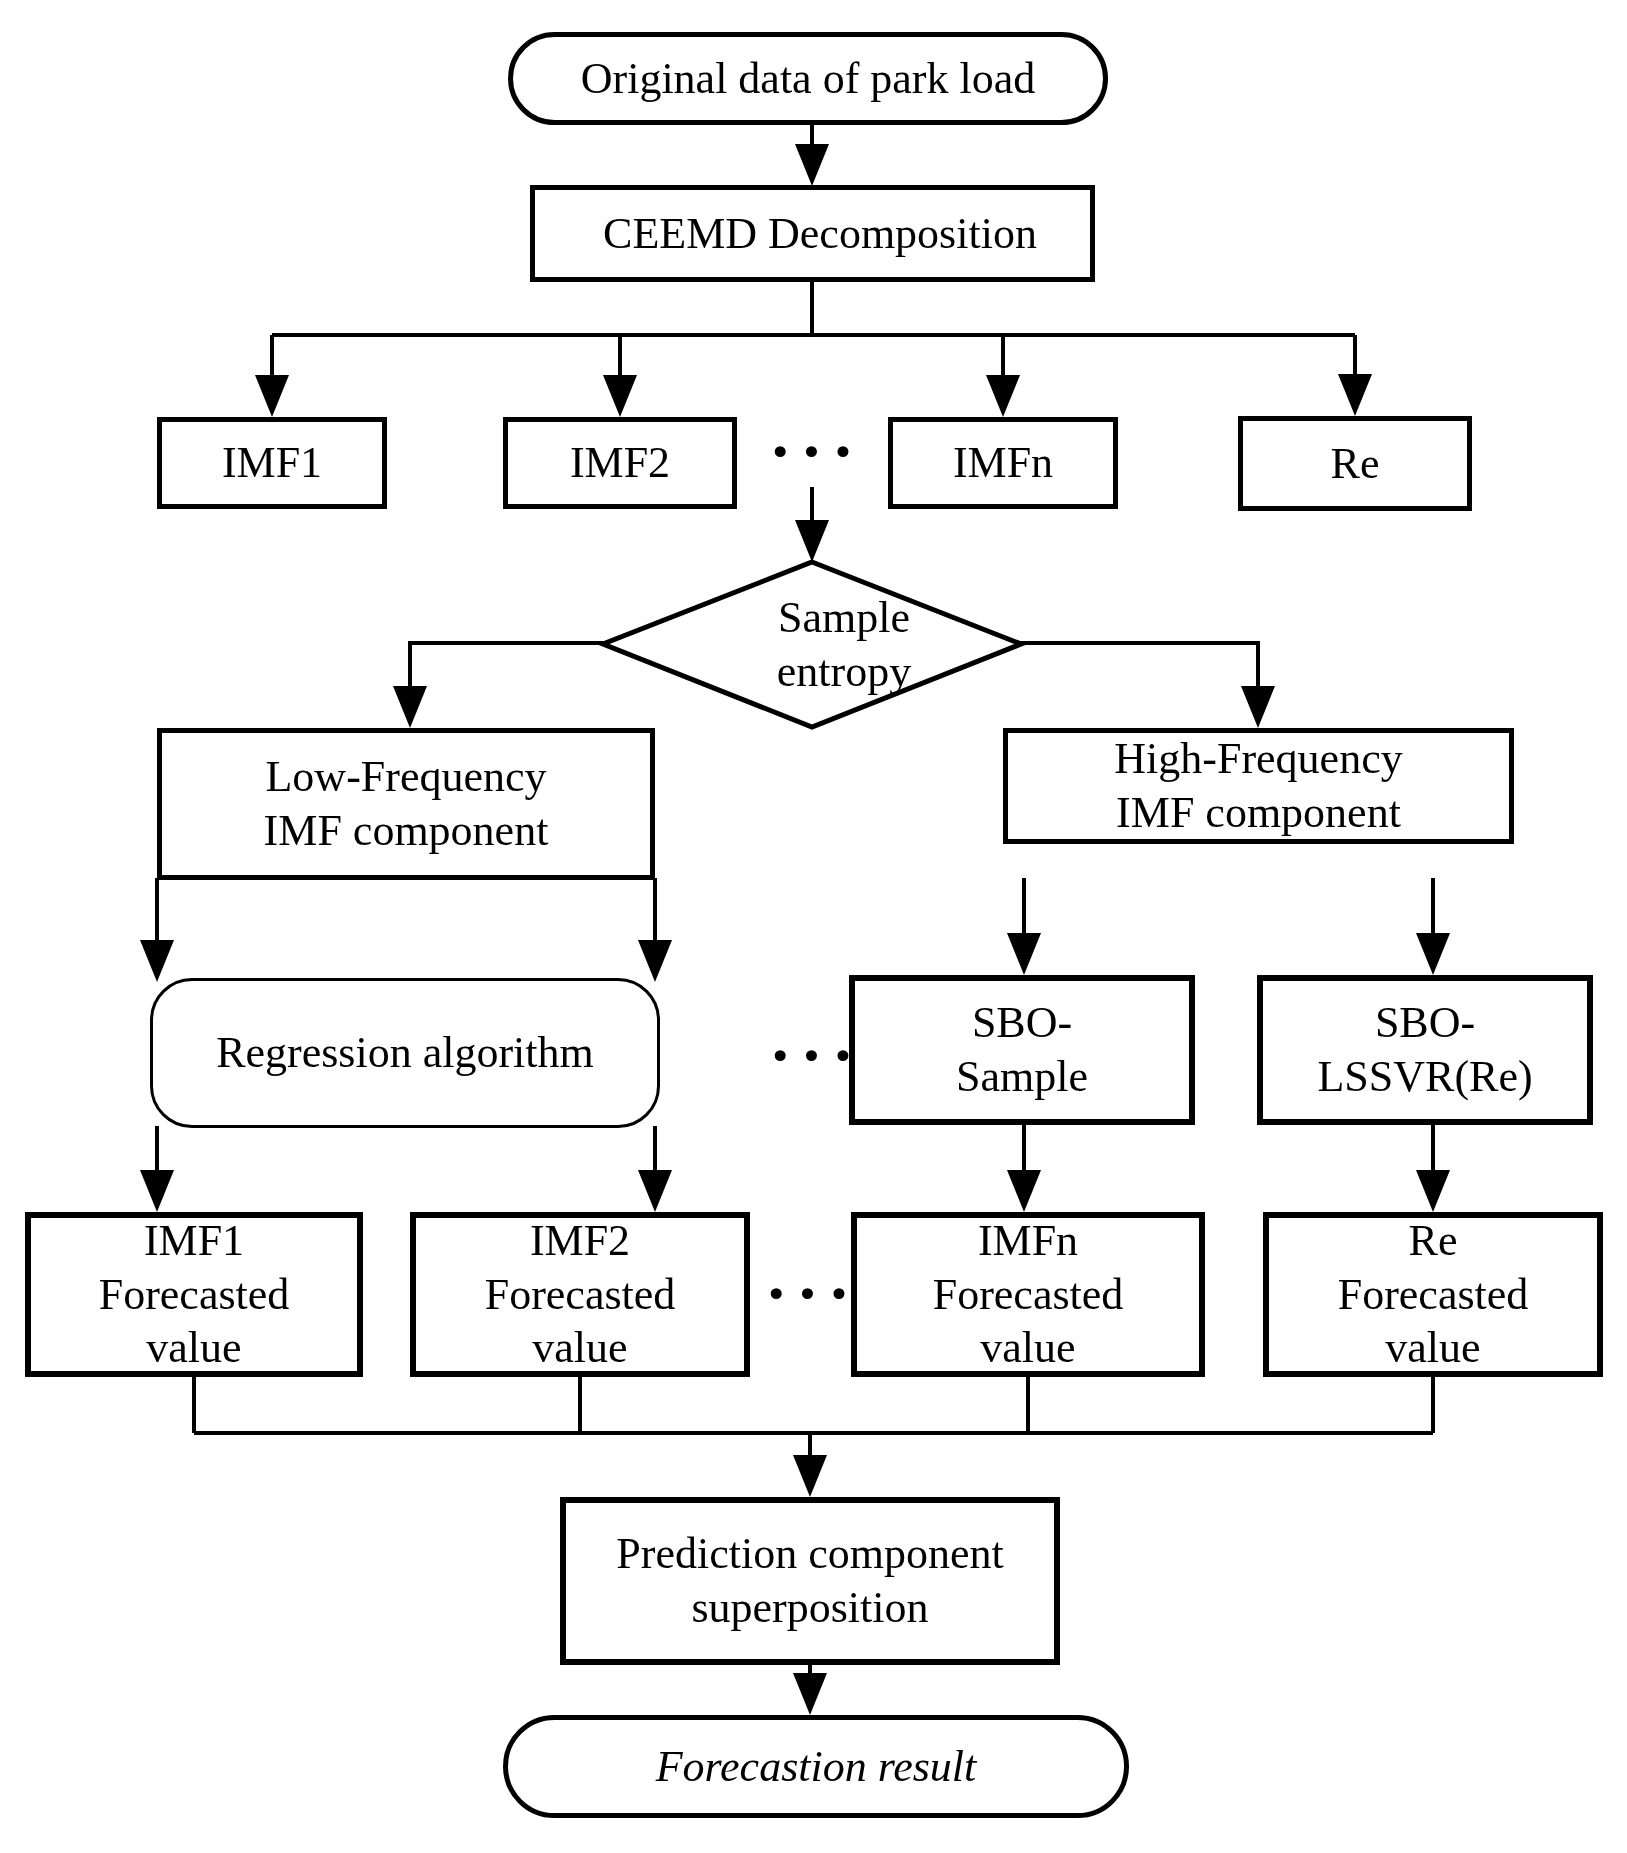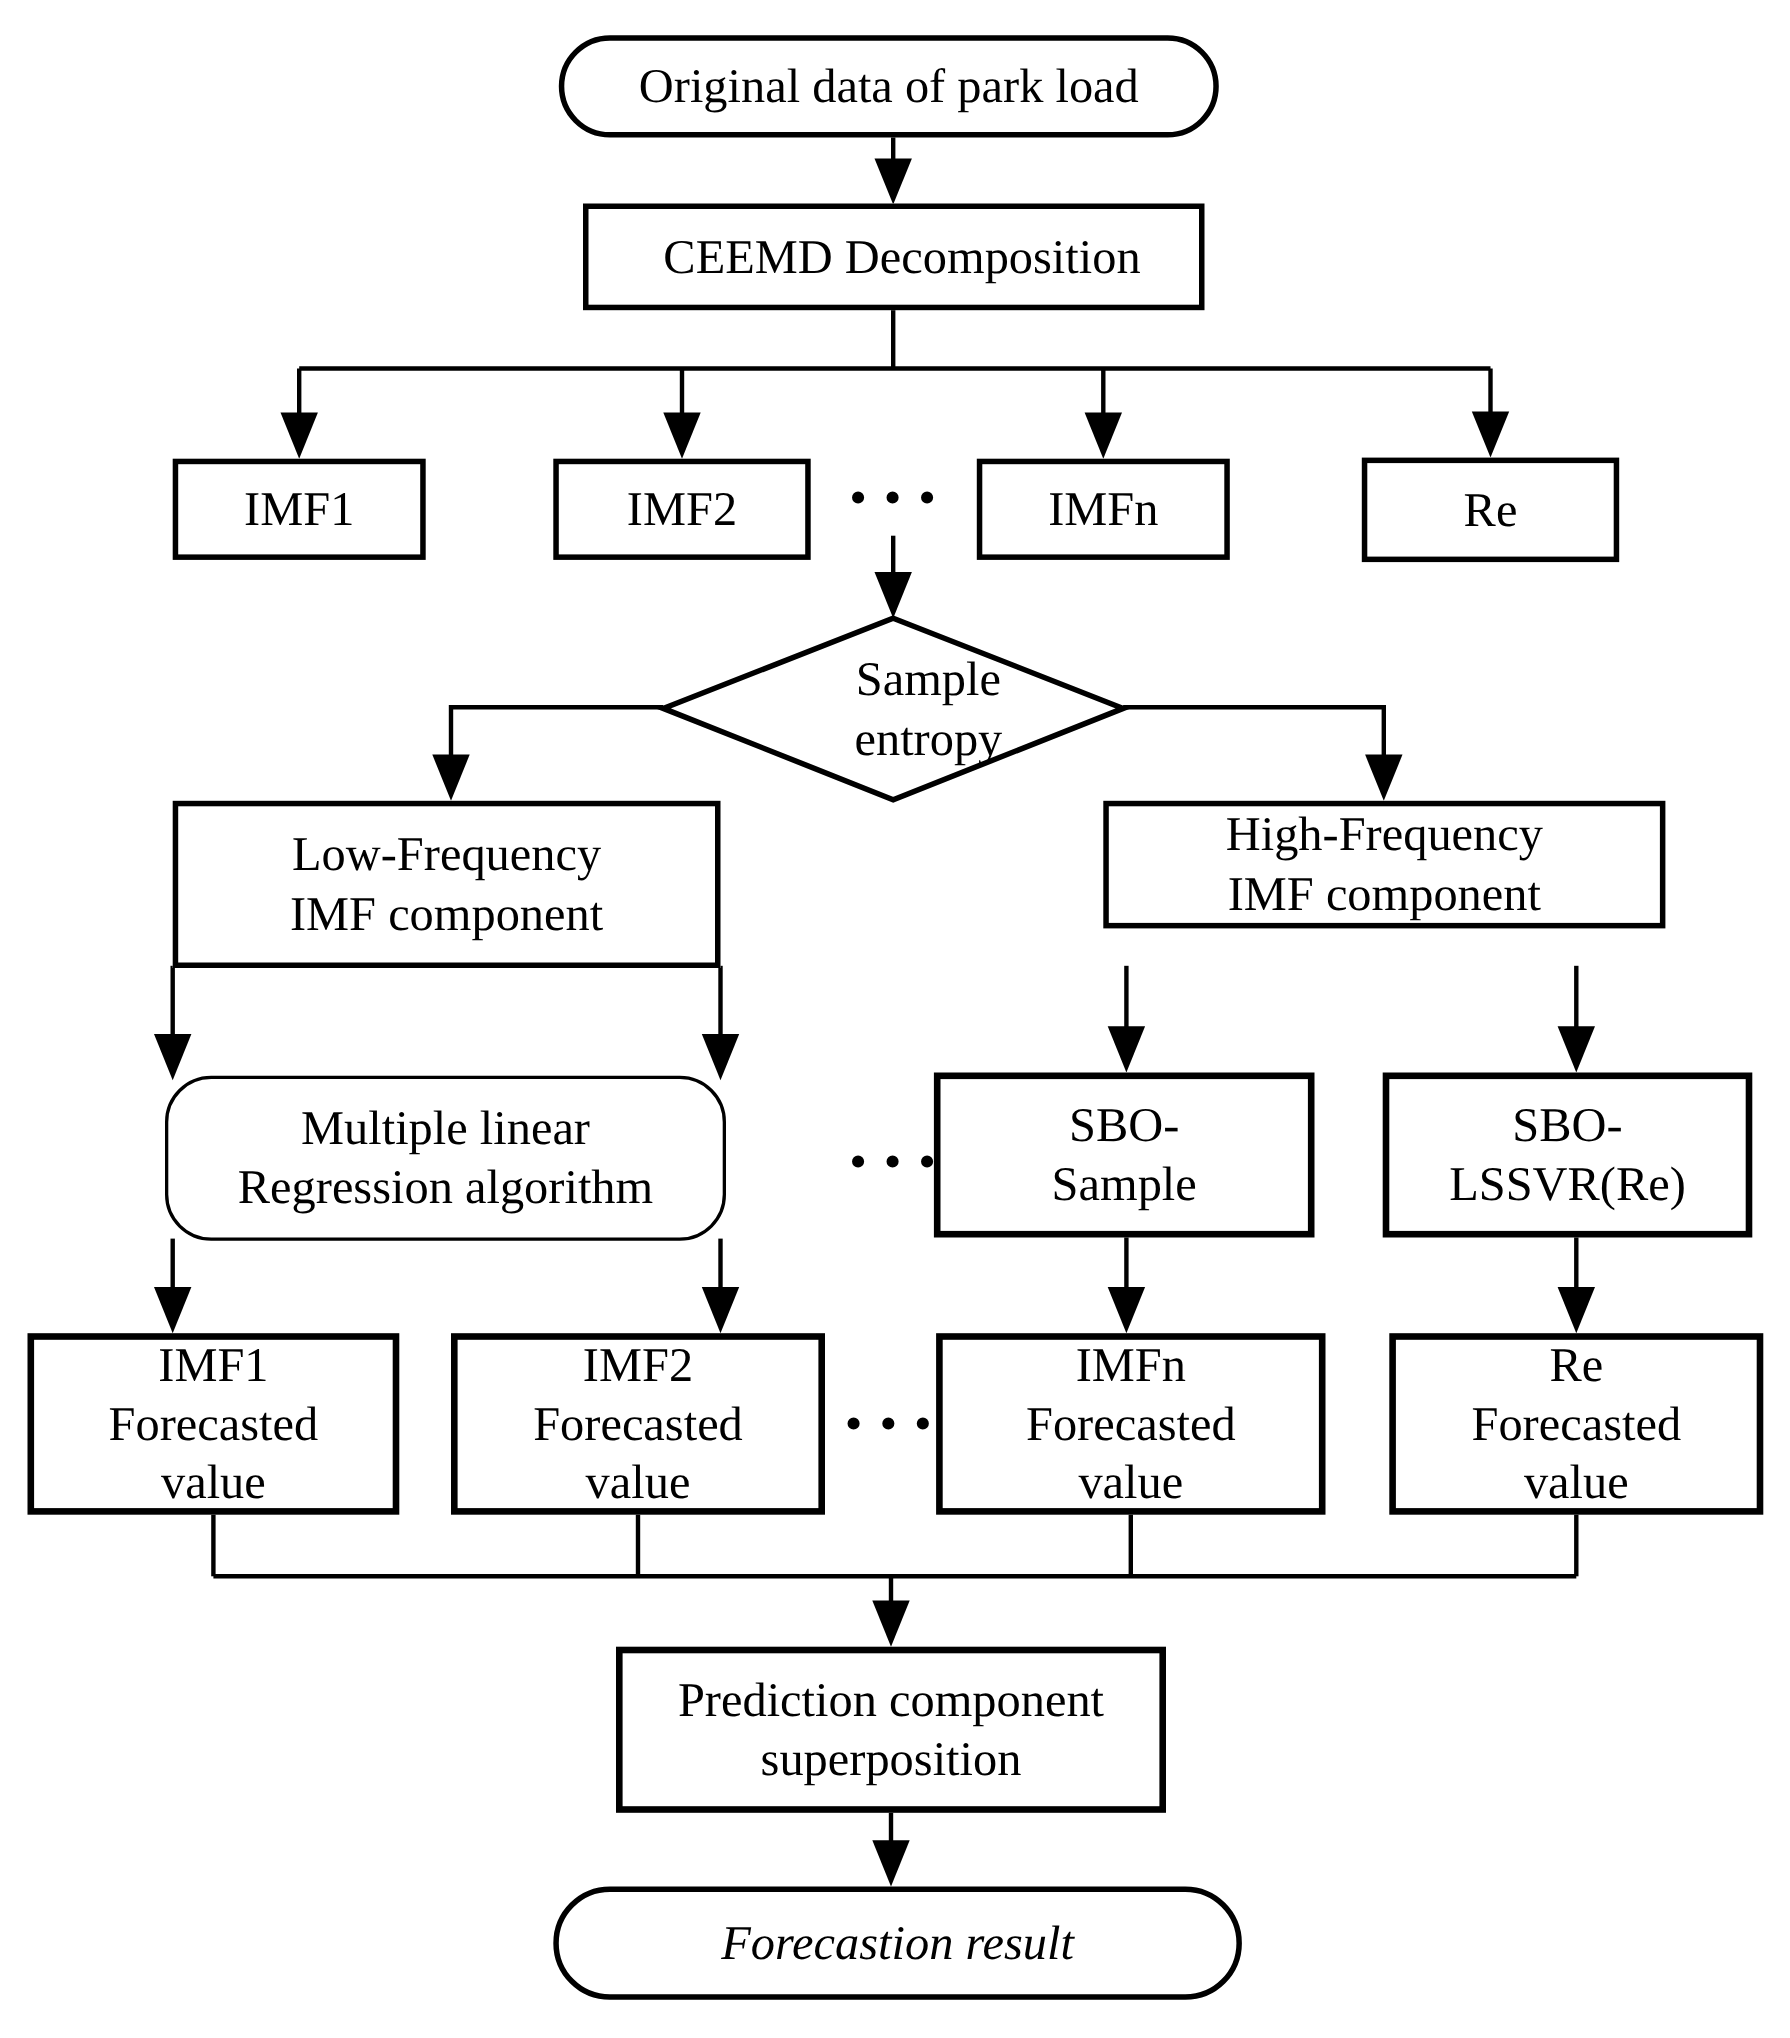--- a/index.html
+++ b/index.html
@@ -135,21 +135,20 @@
   <div class="node thin" style="left:157px;top:728px;width:498px;height:152px;">
     <span>Low-Frequency</span>
     <span>IMF component</span>
   </div>
   <div class="node thin" style="left:1003px;top:728px;width:511px;height:116px;">
     <span>High-Frequency</span>
     <span>IMF component</span>
   </div>
 
   <div class="node rounded" style="left:150px;top:978px;width:510px;height:150px;">
-    <span>Multiple linear</span>
     <span>Regression algorithm</span>
   </div>
   <div class="dots" style="left:746px;top:1027px;width:140px;height:60px;">
     <span>•••</span>
   </div>
   <div class="node thick" style="left:849px;top:975px;width:346px;height:150px;">
     <span>SBO-</span>
     <span>Sample</span>
   </div>
   <div class="node thick" style="left:1257px;top:975px;width:336px;height:150px;">
@@ -174,21 +173,21 @@
     <span>IMFn</span>
     <span>Forecasted</span>
     <span>value</span>
   </div>
   <div class="node thick" style="left:1263px;top:1212px;width:340px;height:165px;">
     <span>Re</span>
     <span>Forecasted</span>
     <span>value</span>
   </div>
 
-  <div class="node thick" style="left:560px;top:1497px;width:500px;height:151px;">
+  <div class="node thick" style="left:560px;top:1497px;width:500px;height:168px;">
     <span>Prediction component</span>
     <span>superposition</span>
   </div>
 
   <div class="node terminator thin" style="left:503px;top:1715px;width:626px;height:103px;font-style:italic;">
     <span>Forecastion result</span>
   </div>
 
 </div>
 

